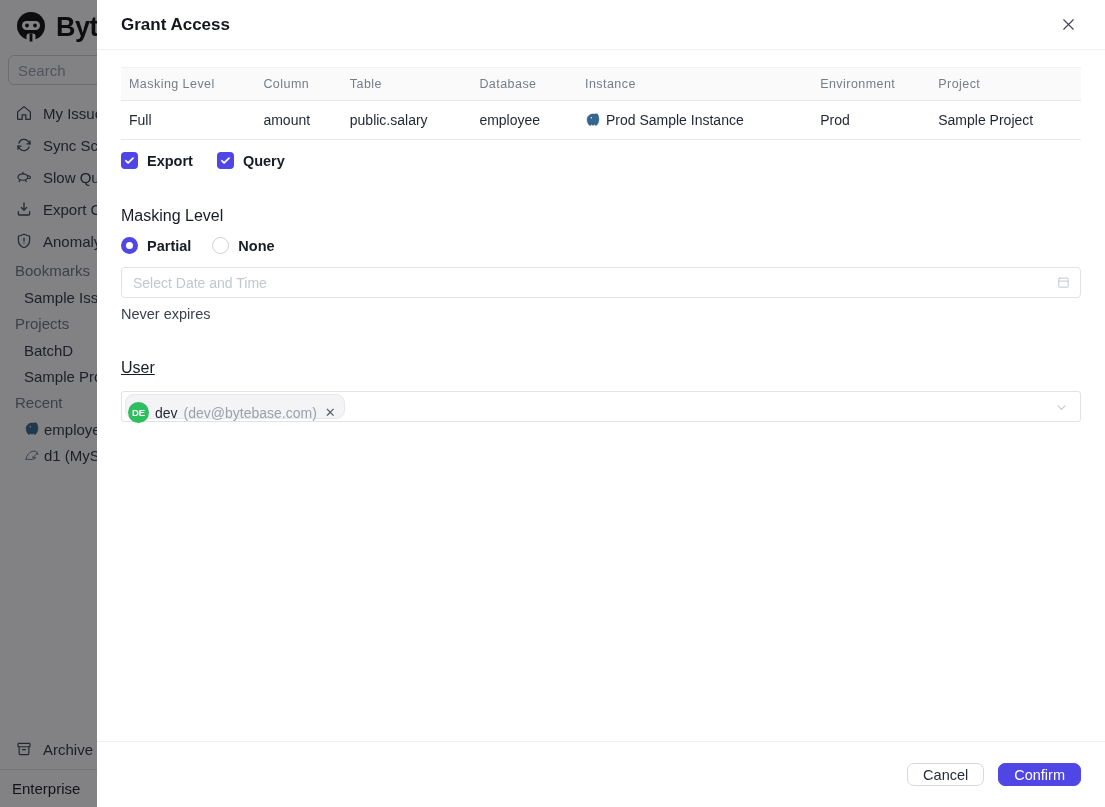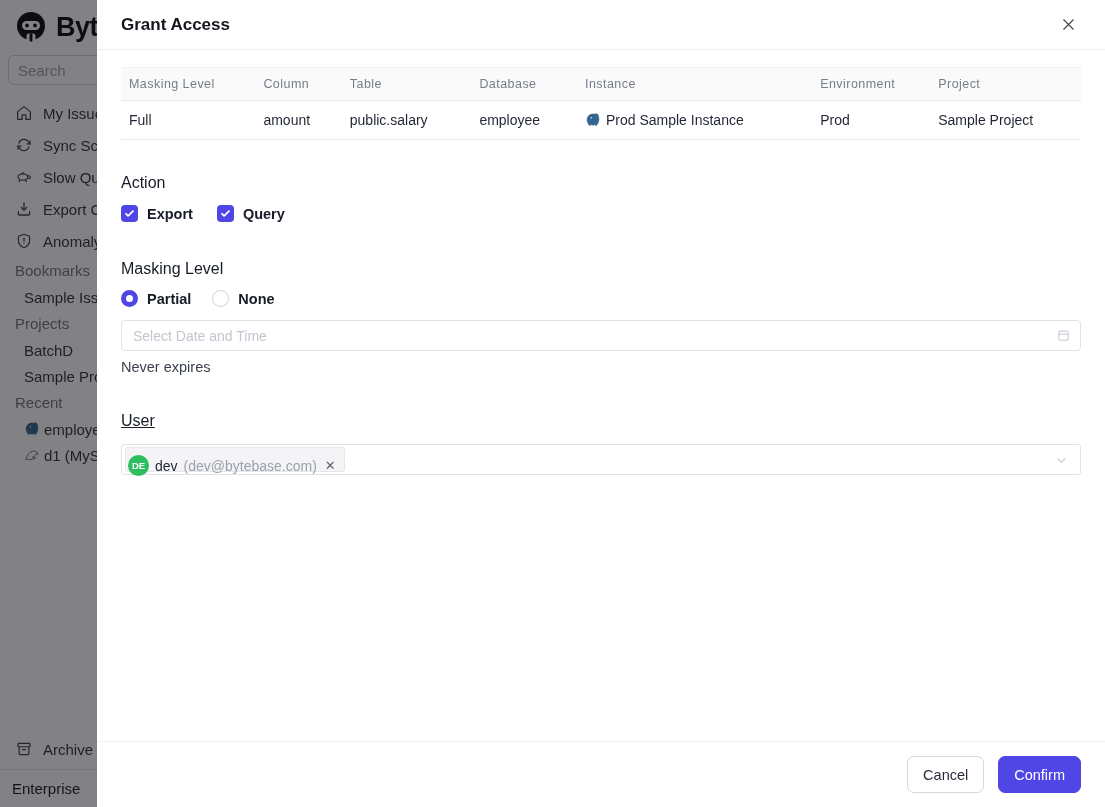--- a/index.html
+++ b/index.html
@@ -46,29 +46,29 @@
   .radio-on { width:17px; height:17px; border-radius:50%; border:5px solid #4f46e5; background:#fff; flex:none; }
   .radio-off { width:17px; height:17px; border-radius:50%; border:1.5px solid #cdd0d6; background:#fff; flex:none; }
 
   .date-wrap { position:relative; margin-top:13px; }
   .date-input { width:100%; height:31px; border:1px solid #e0e2e7; border-radius:4px; padding:0 32px 0 11px; font-size:14px; color:#0369a1; outline:none; font-family:inherit; }
   .date-input::placeholder { color:#c2c7cf; }
   .date-cal-icon { position:absolute; right:10px; top:8px; width:15px; height:15px; color:#c2c7cf; pointer-events:none; }
   .hint { font-size:14.5px; color:#3b424e; margin-top:8px; }
 
   .user-select { position:relative; margin-top:13px; height:31px; border:1px solid #e0e2e7; border-radius:3px; display:flex; align-items:center; padding:0 30px 0 3px; cursor:pointer; }
-  .user-tag { display:flex; align-items:center; gap:6px; background:#f4f4f6; border:1px solid #e6e7ea; border-radius:3px; height:25px; padding:12px 8px 0 2px; }
+  .user-tag { display:flex; align-items:center; gap:6px; background:#f4f4f6; border:1px solid #e6e7ea; border-radius:9px; height:25px; padding:12px 8px 0 2px; }
   .avatar { width:21px; height:21px; border-radius:50%; background:#2dbe60; color:#fff; font-size:9.5px; font-weight:700; display:flex; align-items:center; justify-content:center; flex:none; }
   .tag-name { font-size:14px; color:#1f2633; }
   .tag-email { font-size:14px; color:#9aa1ac; }
   .tag-remove { font-size:13px; color:#5d646f; cursor:pointer; margin-left:2px; line-height:1; }
   .select-chevron { position:absolute; right:11px; top:8px; width:15px; height:15px; color:#c6cad1; pointer-events:none; }
 
   .modal-footer { position:absolute; left:0; right:0; bottom:0; height:66px; border-top:1px solid #f0f0f1; background:#fff; display:flex; align-items:center; justify-content:flex-end; gap:14px; padding-right:24px; }
-  .btn { height:37px; border-radius:7px; font-size:14.5px; font-family:inherit; cursor:pointer; padding:0 15px; display:flex; align-items:center; }
+  .btn { height:23px; border-radius:7px; font-size:14.5px; font-family:inherit; cursor:pointer; padding:0 15px; display:flex; align-items:center; }
   .btn-cancel { background:#fff; border:1px solid #d5d8dd; color:#262d39; }
   .btn-confirm { background:#4f46e5; border:1px solid #4f46e5; color:#fff; font-weight:500; }
 
   svg { display:block; }
 </style>
 </head>
 <body>
 
 <div class="sidebar">
   <div class="logo-row">
@@ -242,21 +242,20 @@
               </span>
               <span>Prod Sample Instance</span>
             </span>
           </td>
           <td>Prod</td>
           <td>Sample Project</td>
         </tr>
       </tbody>
     </table>
 
-    <div class="section-label">Action</div>
     <div class="options-row">
       <label class="opt">
         <span class="checkbox">
           <svg viewBox="0 0 24 24" width="13" height="13" fill="none" stroke="#fff" stroke-width="3.2" stroke-linecap="round" stroke-linejoin="round">
               <path d="M5.5 12.5l4 4 9-9"></path>
             </svg>
         </span>
         <span class="opt-label">Export</span>
       </label>
       <label class="opt">

